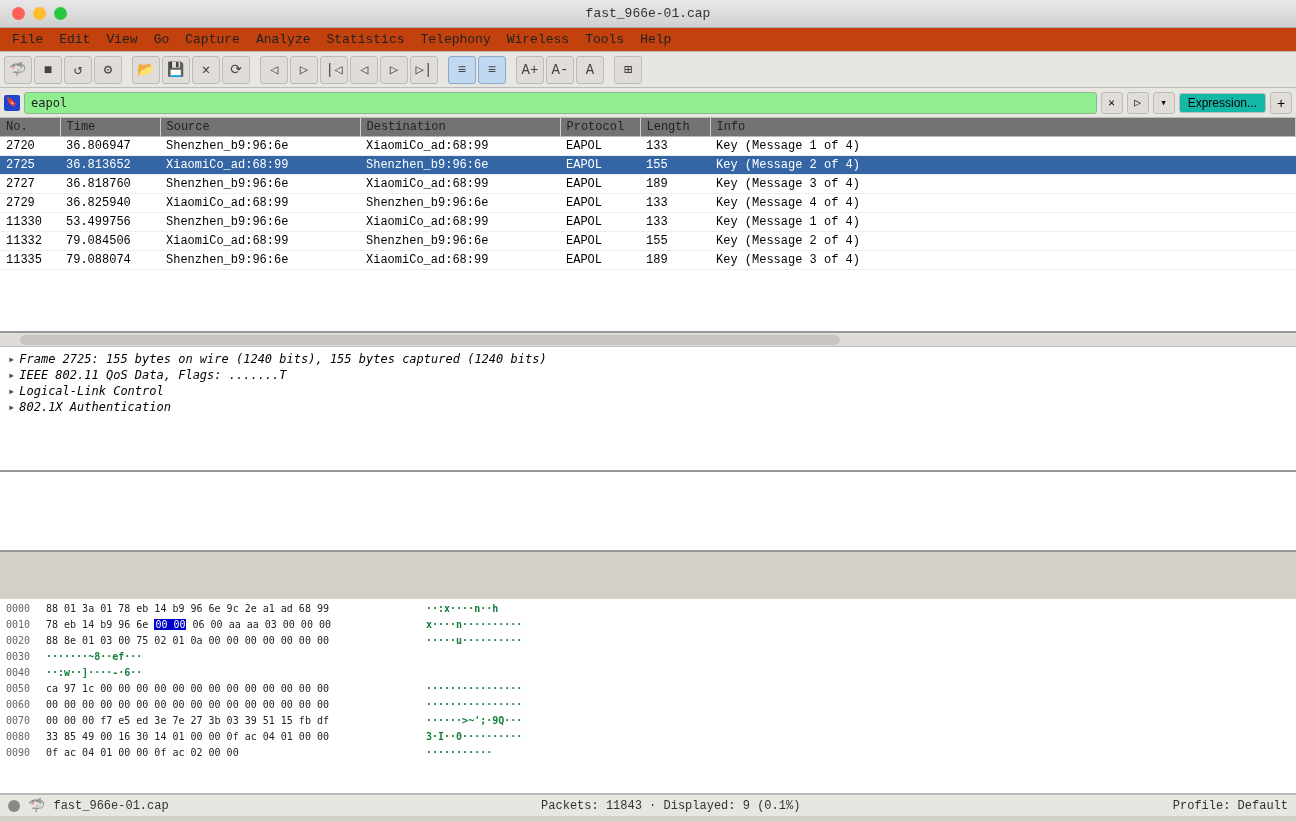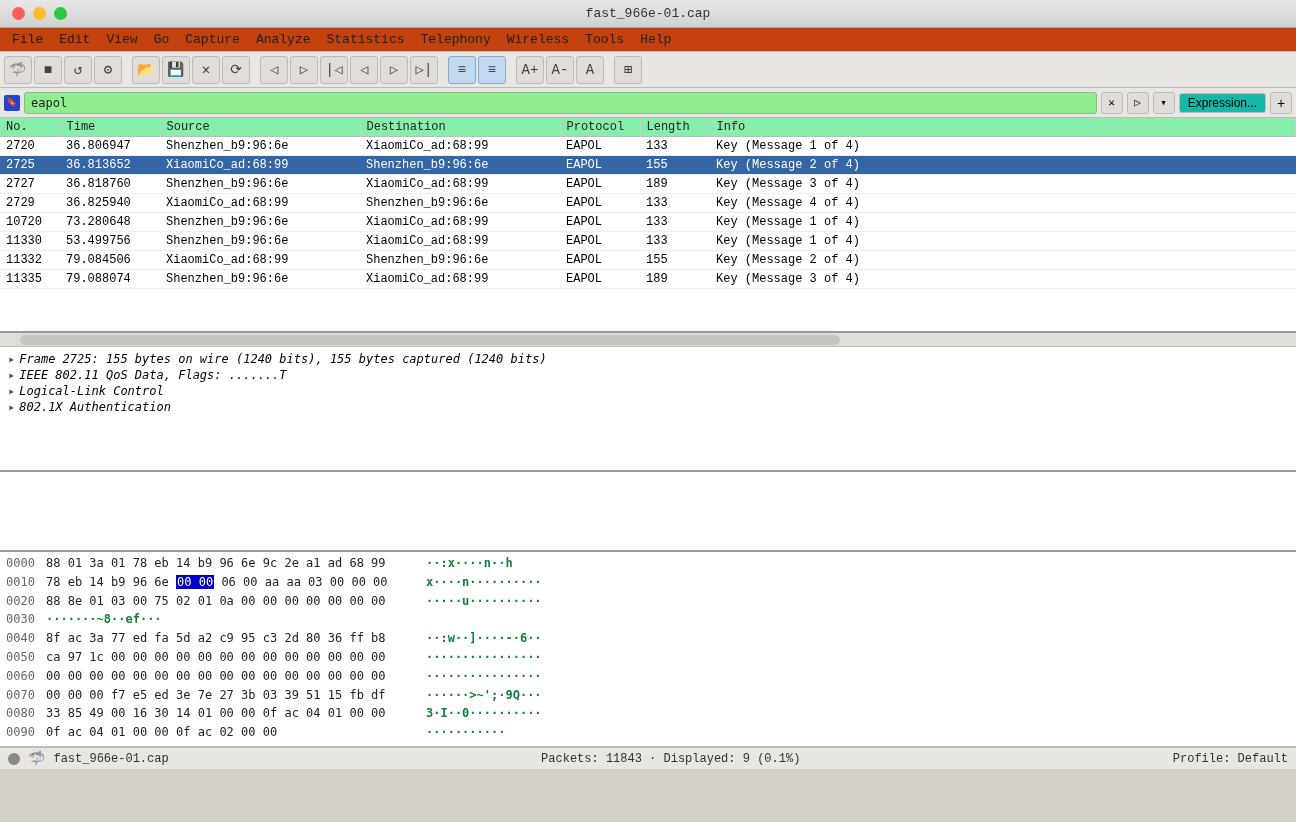--- a/index.html
+++ b/index.html
@@ -113,21 +113,21 @@
       overflow-y: auto;
       border-bottom: 2px solid #999;
       background: #fff;
     }
     #packet-list table {
       width: 100%;
       border-collapse: collapse;
       font-size: 12px;
     }
     #packet-list thead tr {
-      background: #86efac;
+      background: #737373;
       border-bottom: 1px solid #bbb;
     }
     #packet-list thead th {
       text-align: left;
       padding: 2px 6px;
       font-weight: normal;
       font-size: 12px;
       border-right: 1px solid #ccc;
       color: #222;
     }
@@ -179,23 +179,24 @@
       background: #fff;
       border-bottom: 2px solid #999;
     }
 
     
     #hex-dump {
       height: 195px;
       background: #fff;
       overflow-y: auto;
       font-family: monospace;
-      font-size: 12px;
+      font-size: 10px;
       padding: 2px 0;
       border-bottom: 1px solid #bbb;
+      margin-top: 47px;
     }
     .hex-row {
       display: flex;
       padding: 1px 6px;
       line-height: 1.4;
     }
     .hex-offset { color: #666; width: 40px; }
     .hex-bytes { width: 380px; color: #222; }
     .hex-highlight { background: #0000cc; color: #fff; padding: 0 1px; }
     .hex-ascii { color: #15803d; font-weight: bold; }
@@ -325,29 +326,20 @@
         <tr>
           <td>2729</td>
           <td>36.825940</td>
           <td>XiaomiCo_ad:68:99</td>
           <td>Shenzhen_b9:96:6e</td>
           <td>EAPOL</td>
           <td>133</td>
           <td>Key (Message 4 of 4)</td>
         </tr>
         <tr>
-          <td>10720</td>
-          <td>73.280648</td>
-          <td>Shenzhen_b9:96:6e</td>
-          <td>XiaomiCo_ad:68:99</td>
-          <td>EAPOL</td>
-          <td>133</td>
-          <td>Key (Message 1 of 4)</td>
-        </tr>
-        <tr>
           <td>11330</td>
           <td>53.499756</td>
           <td>Shenzhen_b9:96:6e</td>
           <td>XiaomiCo_ad:68:99</td>
           <td>EAPOL</td>
           <td>133</td>
           <td>Key (Message 1 of 4)</td>
         </tr>
         <tr>
           <td>11332</td>
@@ -399,21 +391,20 @@
       <span class="hex-offset">0020</span>
     <span class="hex-bytes">88 8e 01 03  00 75 02 01  0a 00 00 00  00 00 00 00</span>
     <span class="hex-ascii">·····u··········</span>
     </div>
     <div class="hex-row">
       <span class="hex-offset">0030</span>
     <span class="hex-ascii">·······~8··ef···</span>
     </div>
     <div class="hex-row">
       <span class="hex-offset">0040</span>
-    <span class="hex-bytes">8f ac 3a 77  ed fa 5d a2  c9 95 c3 2d  80 36 ff b8</span>
     <span class="hex-ascii">··:w··]····-·6··</span>
     </div>
     <div class="hex-row">
       <span class="hex-offset">0050</span>
     <span class="hex-bytes">ca 97 1c 00  00 00 00 00  00 00 00 00  00 00 00 00</span>
     <span class="hex-ascii">················</span>
     </div>
     <div class="hex-row">
       <span class="hex-offset">0060</span>
     <span class="hex-bytes">00 00 00 00  00 00 00 00  00 00 00 00  00 00 00 00</span>

